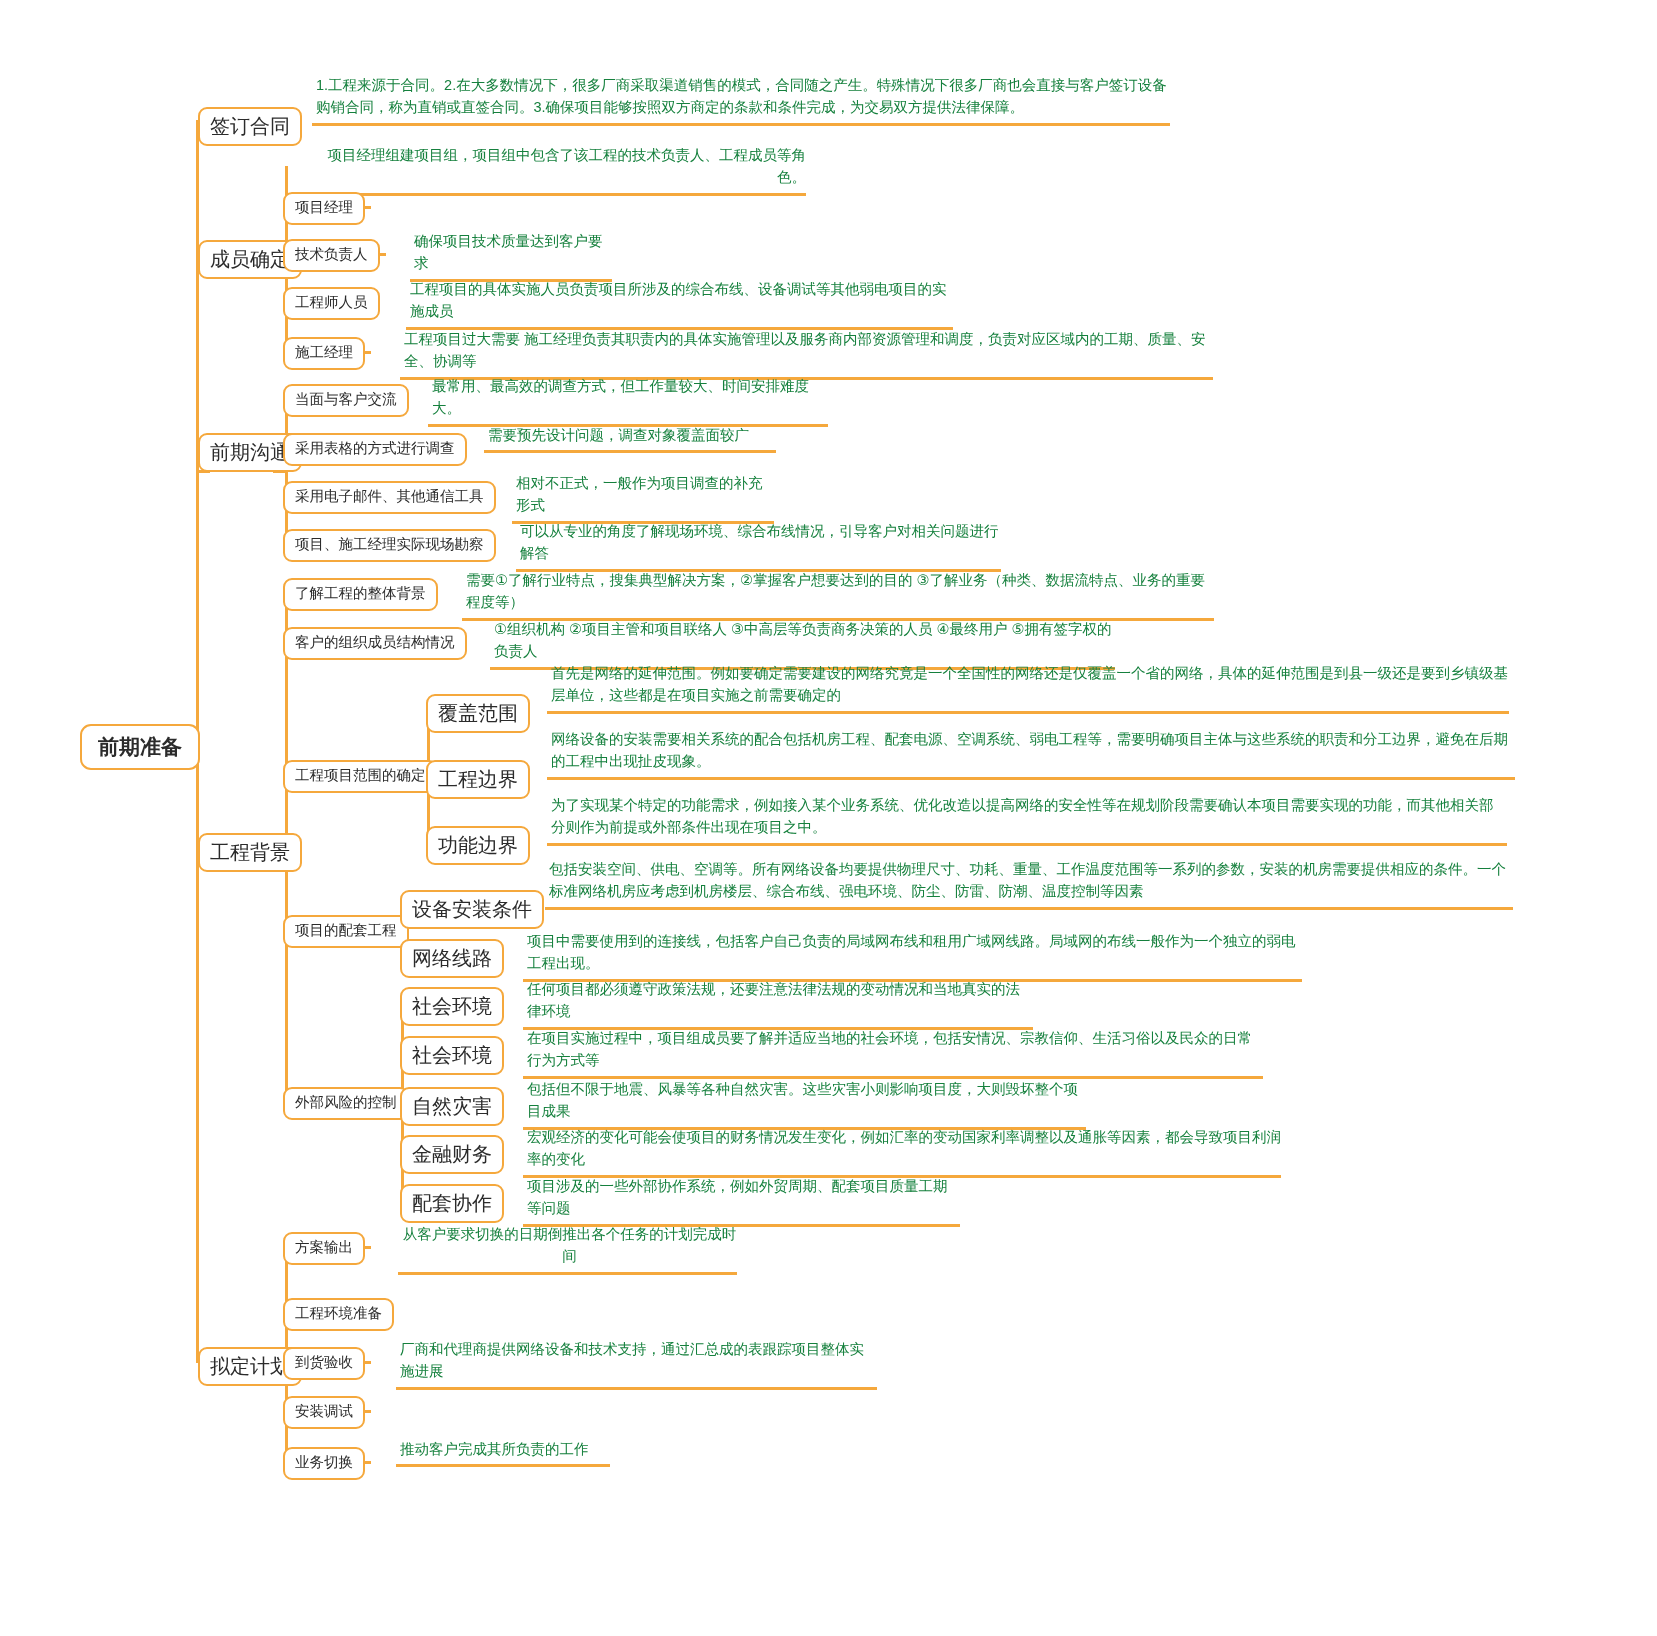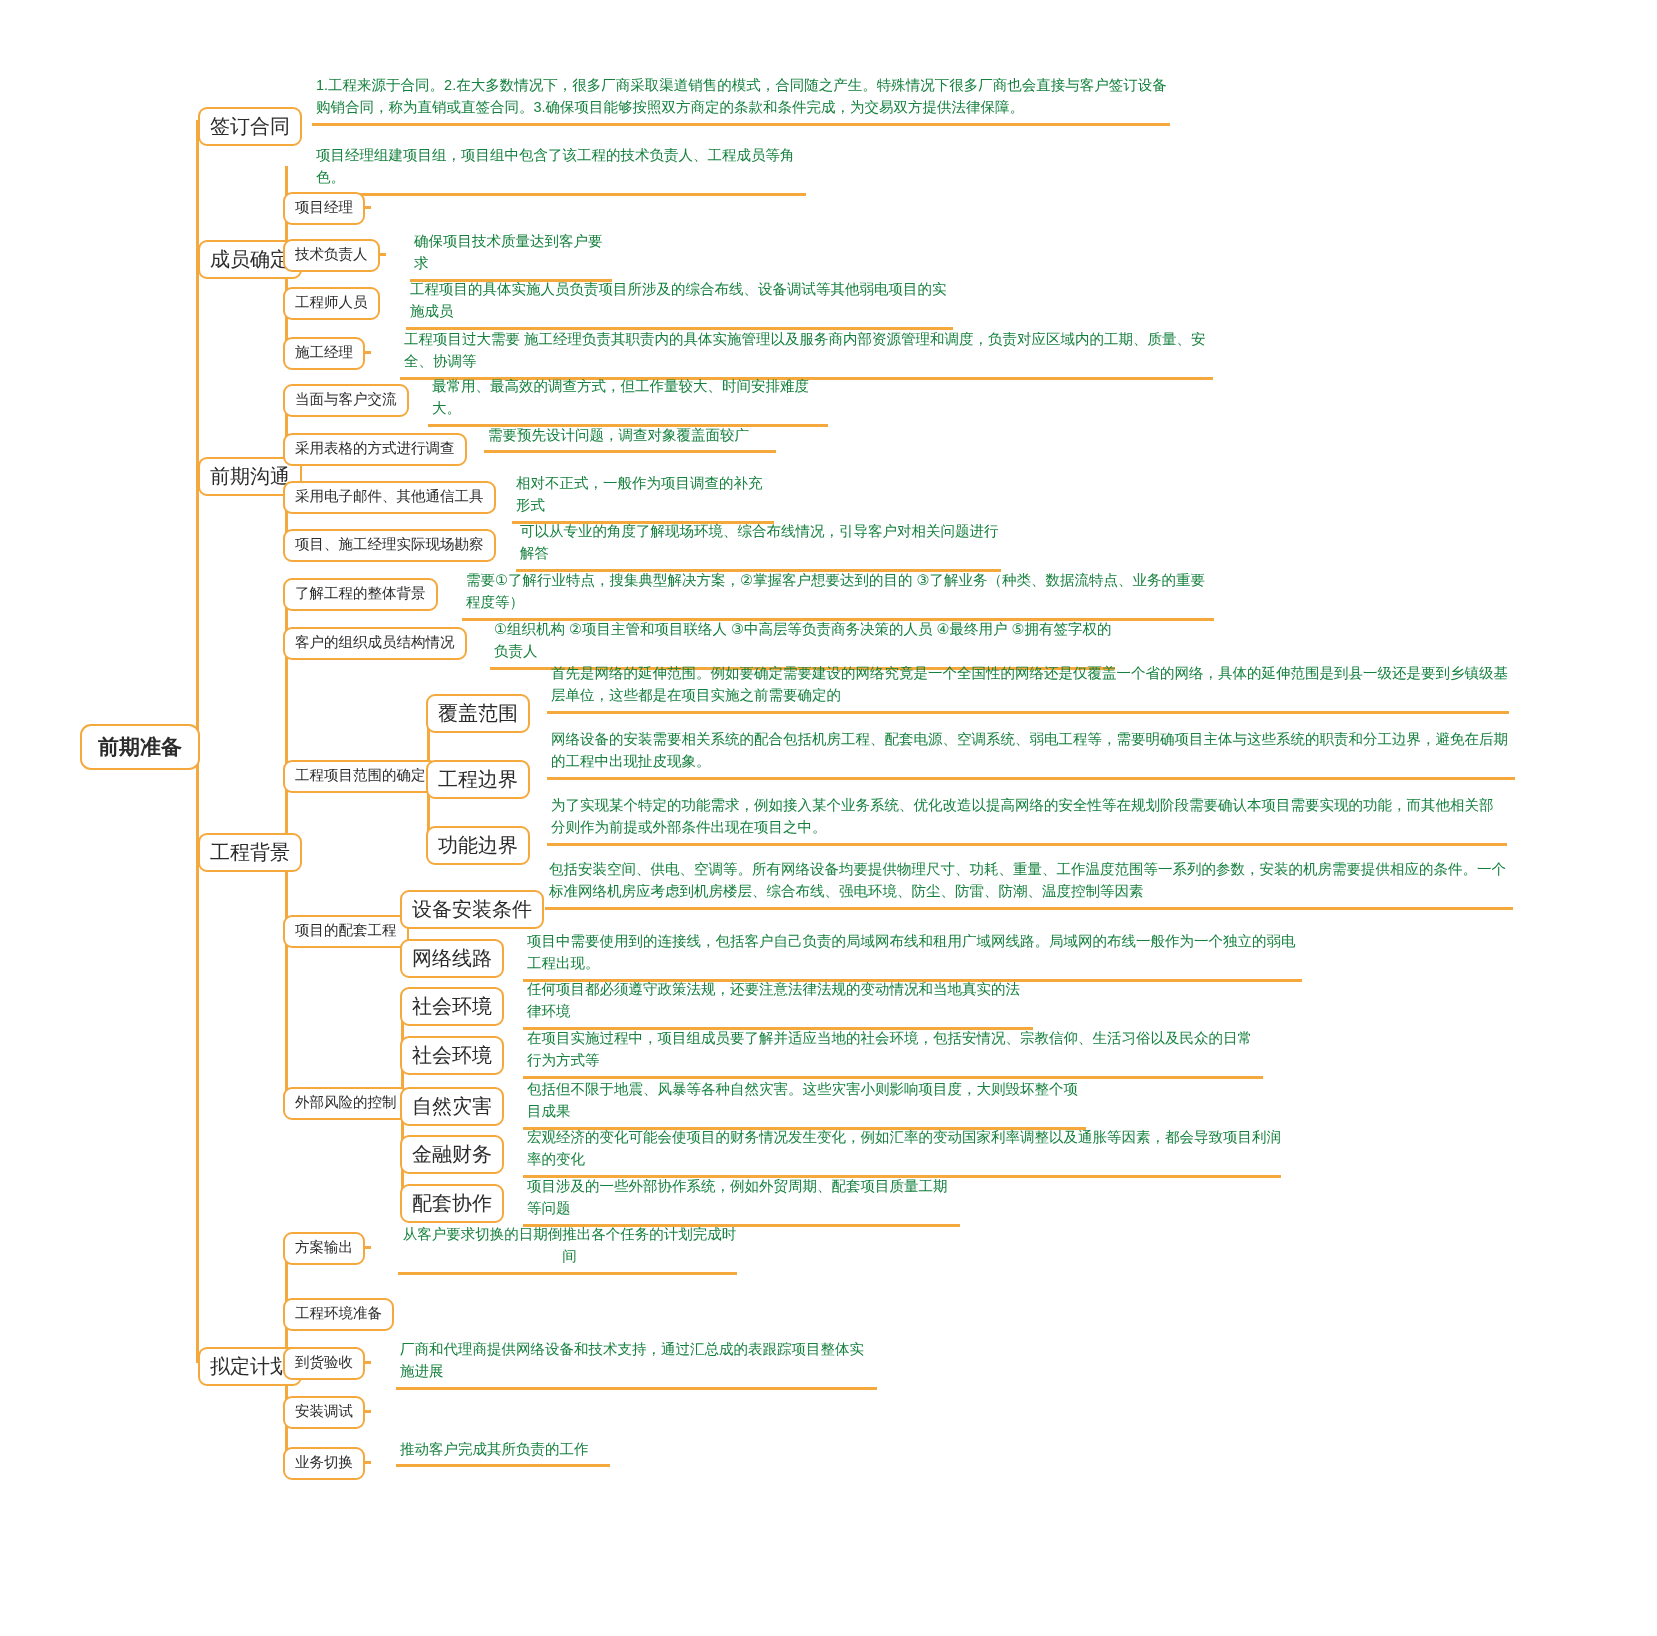--- a/index.html
+++ b/index.html
@@ -84,21 +84,21 @@
   <div class="hline" style="left: 273px; top: 120px; width: 14px; background: rgb(245, 168, 60);"></div>
   <div class="leaf two" style="left: 284px; top: 74px; width: 858px; border-bottom-color: rgb(245, 168, 60);">1.工程来源于合同。2.在大多数情况下，很多厂商采取渠道销售的模式，合同随之产生。特殊情况下很多厂商也会直接与客户签订设备购销合同，称为直销或直签合同。3.确保项目能够按照双方商定的条款和条件完成，为交易双方提供法律保障。</div>
 
   <div class="hline" style="left: 196px; top: 253px; width: 14px; background: rgb(245, 168, 60);"></div>
   <div class="node l1" style="left: 198px; top: 240px; border-color: rgb(245, 168, 60);">成员确定</div>
   <div class="hline" style="left: 273px; top: 253px; width: 13px; background: rgb(245, 168, 60);"></div>
 
   <div class="vline" style="left: 285px; top: 166px; height: 188px; background: rgb(245, 168, 60);"></div>
 
   <div class="hline" style="left: 285px; top: 166px; width: 0px; background: rgb(245, 168, 60);"></div>
-  <div class="leaf" style="left: 284px; top: 144px; width: 494px; border-bottom-color: rgb(245, 168, 60);">项目经理组建项目组，项目组中包含了该工程的技术负责人、工程成员等角色。</div>
+  <div class="leaf" style="left: 284px; top: 144px; width: 494px; border-bottom-color: rgb(245, 168, 60); text-align: right;">项目经理组建项目组，项目组中包含了该工程的技术负责人、工程成员等角色。</div>
 
   <div class="hline" style="left: 285px; top: 206px; width: 8px; background: rgb(245, 168, 60);"></div>
   <div class="node l2" style="left: 283px; top: 192px; border-color: rgb(245, 168, 60);">项目经理</div>
   <div class="hline" style="left: 357px; top: 206px; width: 14px; background: rgb(245, 168, 60);"></div>
 
   <div class="hline" style="left: 285px; top: 253px; width: 8px; background: rgb(245, 168, 60);"></div>
   <div class="node l2" style="left: 283px; top: 239px; border-color: rgb(245, 168, 60);">技术负责人</div>
   <div class="hline" style="left: 372px; top: 253px; width: 14px; background: rgb(245, 168, 60);"></div>
   <div class="leaf" style="left: 382px; top: 230px; width: 202px; border-bottom-color: rgb(245, 168, 60);">确保项目技术质量达到客户要求</div>
 
@@ -106,21 +106,21 @@
   <div class="node l2" style="left: 283px; top: 287px; border-color: rgb(245, 168, 60);">工程师人员</div>
   <div class="hline" style="left: 372px; top: 301px; width: 8px; background: rgb(245, 168, 60);"></div>
   <div class="leaf" style="left: 378px; top: 278px; width: 547px; border-bottom-color: rgb(245, 168, 60);">工程项目的具体实施人员负责项目所涉及的综合布线、设备调试等其他弱电项目的实施成员</div>
 
   <div class="hline" style="left: 285px; top: 351px; width: 8px; background: rgb(245, 168, 60);"></div>
   <div class="node l2" style="left: 283px; top: 337px; border-color: rgb(245, 168, 60);">施工经理</div>
   <div class="hline" style="left: 357px; top: 351px; width: 14px; background: rgb(245, 168, 60);"></div>
   <div class="leaf" style="left: 372px; top: 328px; width: 813px; border-bottom-color: rgb(245, 168, 60);">工程项目过大需要 施工经理负责其职责内的具体实施管理以及服务商内部资源管理和调度，负责对应区域内的工期、质量、安全、协调等</div>
 
   <div class="hline" style="left: 196px; top: 470px; width: 14px; background: rgb(245, 168, 60);"></div>
-  <div class="node l1" style="left: 198px; top: 457px; border-color: rgb(245, 168, 60);">前期沟通</div>
+  <div class="node l1" style="left: 198px; top: 433px; border-color: rgb(245, 168, 60);">前期沟通</div>
   <div class="hline" style="left: 273px; top: 470px; width: 13px; background: rgb(245, 168, 60);"></div>
   <div class="vline" style="left: 285px; top: 398px; height: 145px; background: rgb(245, 168, 60);"></div>
 
   <div class="hline" style="left: 285px; top: 398px; width: 8px; background: rgb(245, 168, 60);"></div>
   <div class="node l2" style="left: 283px; top: 384px; border-color: rgb(245, 168, 60);">当面与客户交流</div>
   <div class="hline" style="left: 386px; top: 398px; width: 14px; background: rgb(245, 168, 60);"></div>
   <div class="leaf" style="left: 400px; top: 375px; width: 400px; border-bottom-color: rgb(245, 168, 60);">最常用、最高效的调查方式，但工作量较大、时间安排难度大。</div>
 
   <div class="hline" style="left: 285px; top: 447px; width: 8px; background: rgb(245, 168, 60);"></div>
   <div class="node l2" style="left: 283px; top: 433px; border-color: rgb(245, 168, 60);">采用表格的方式进行调查</div>

